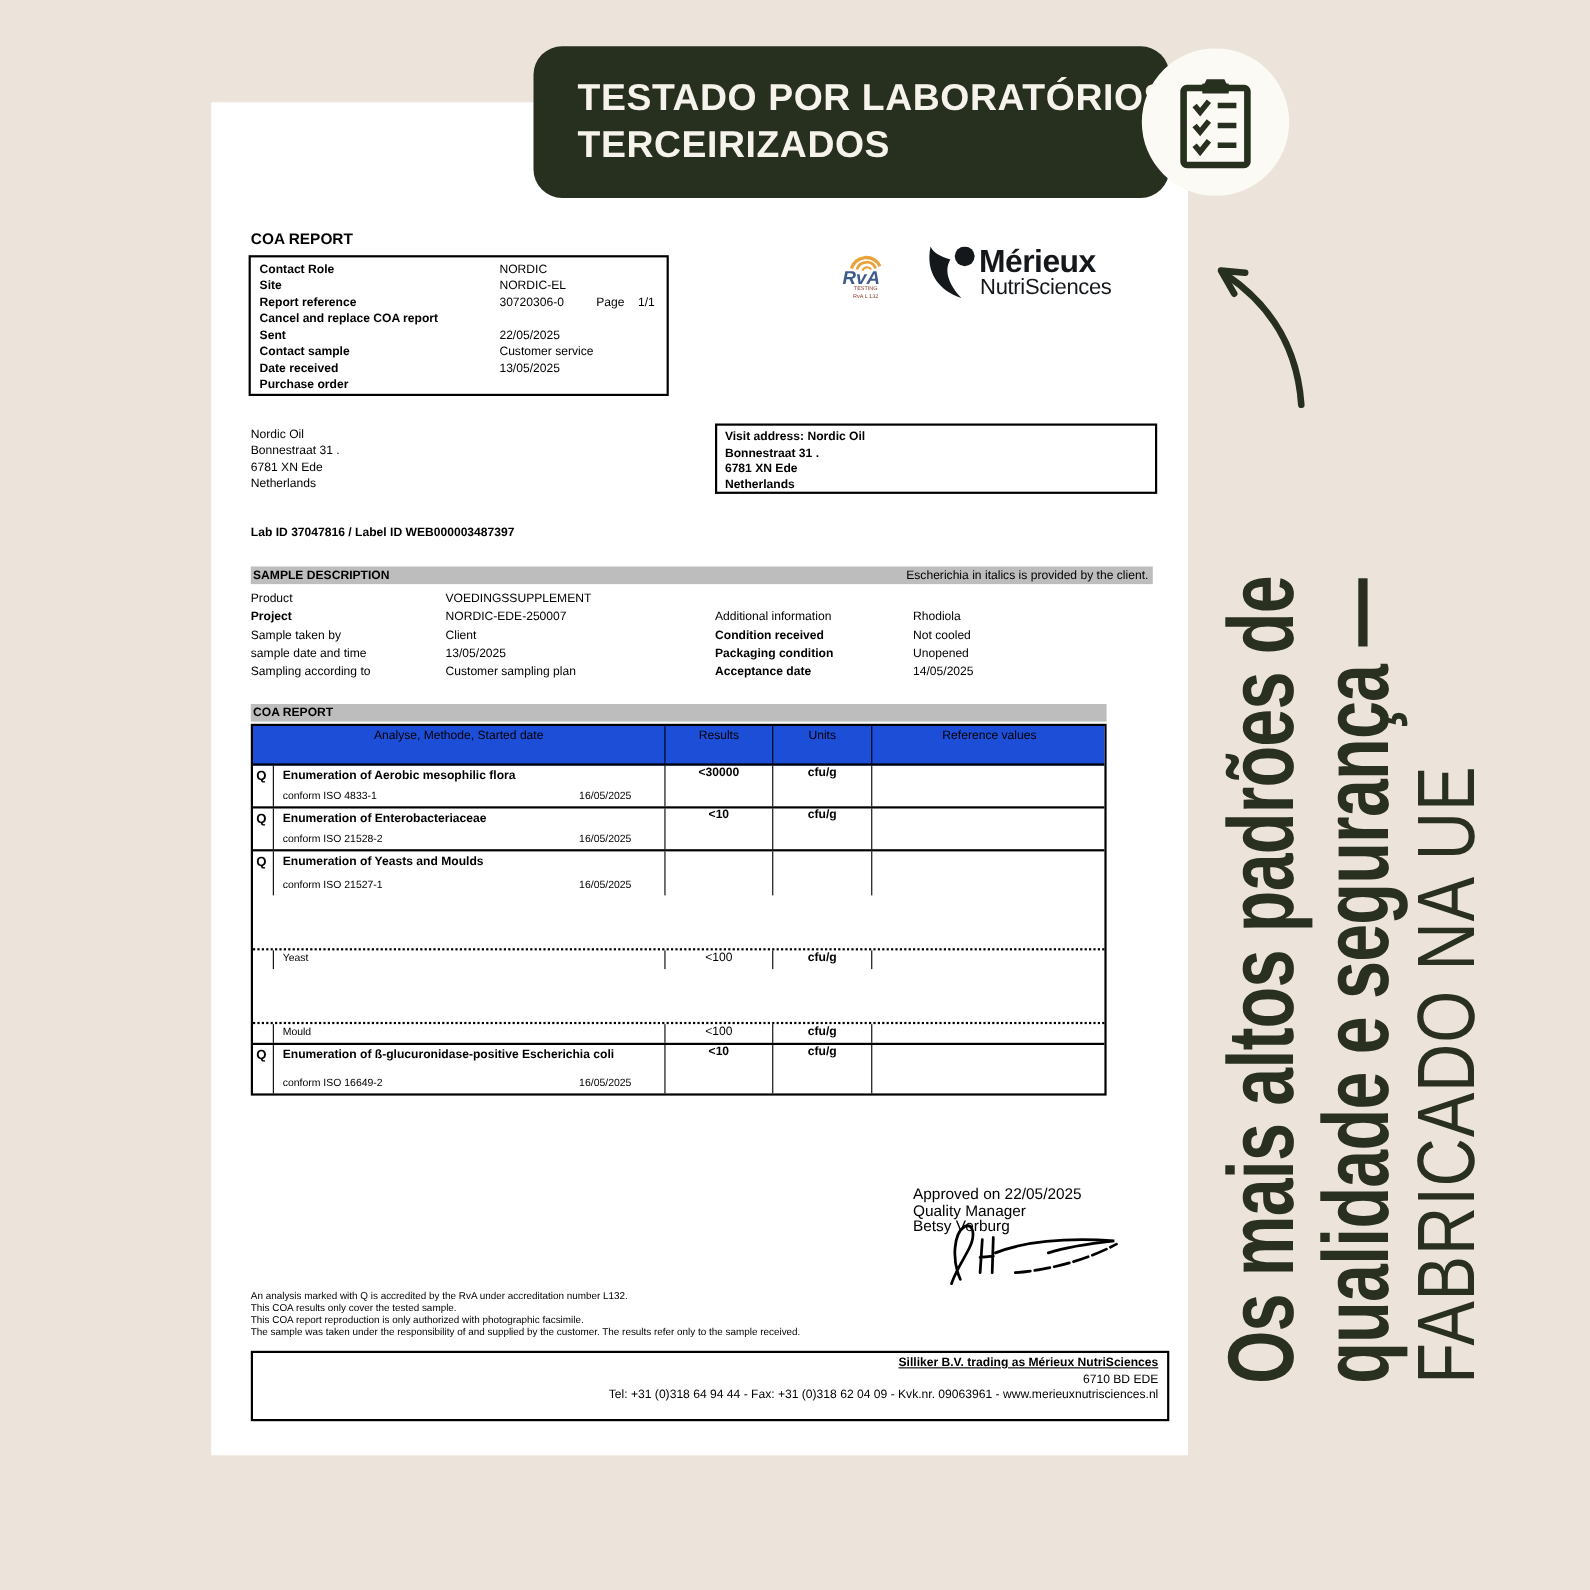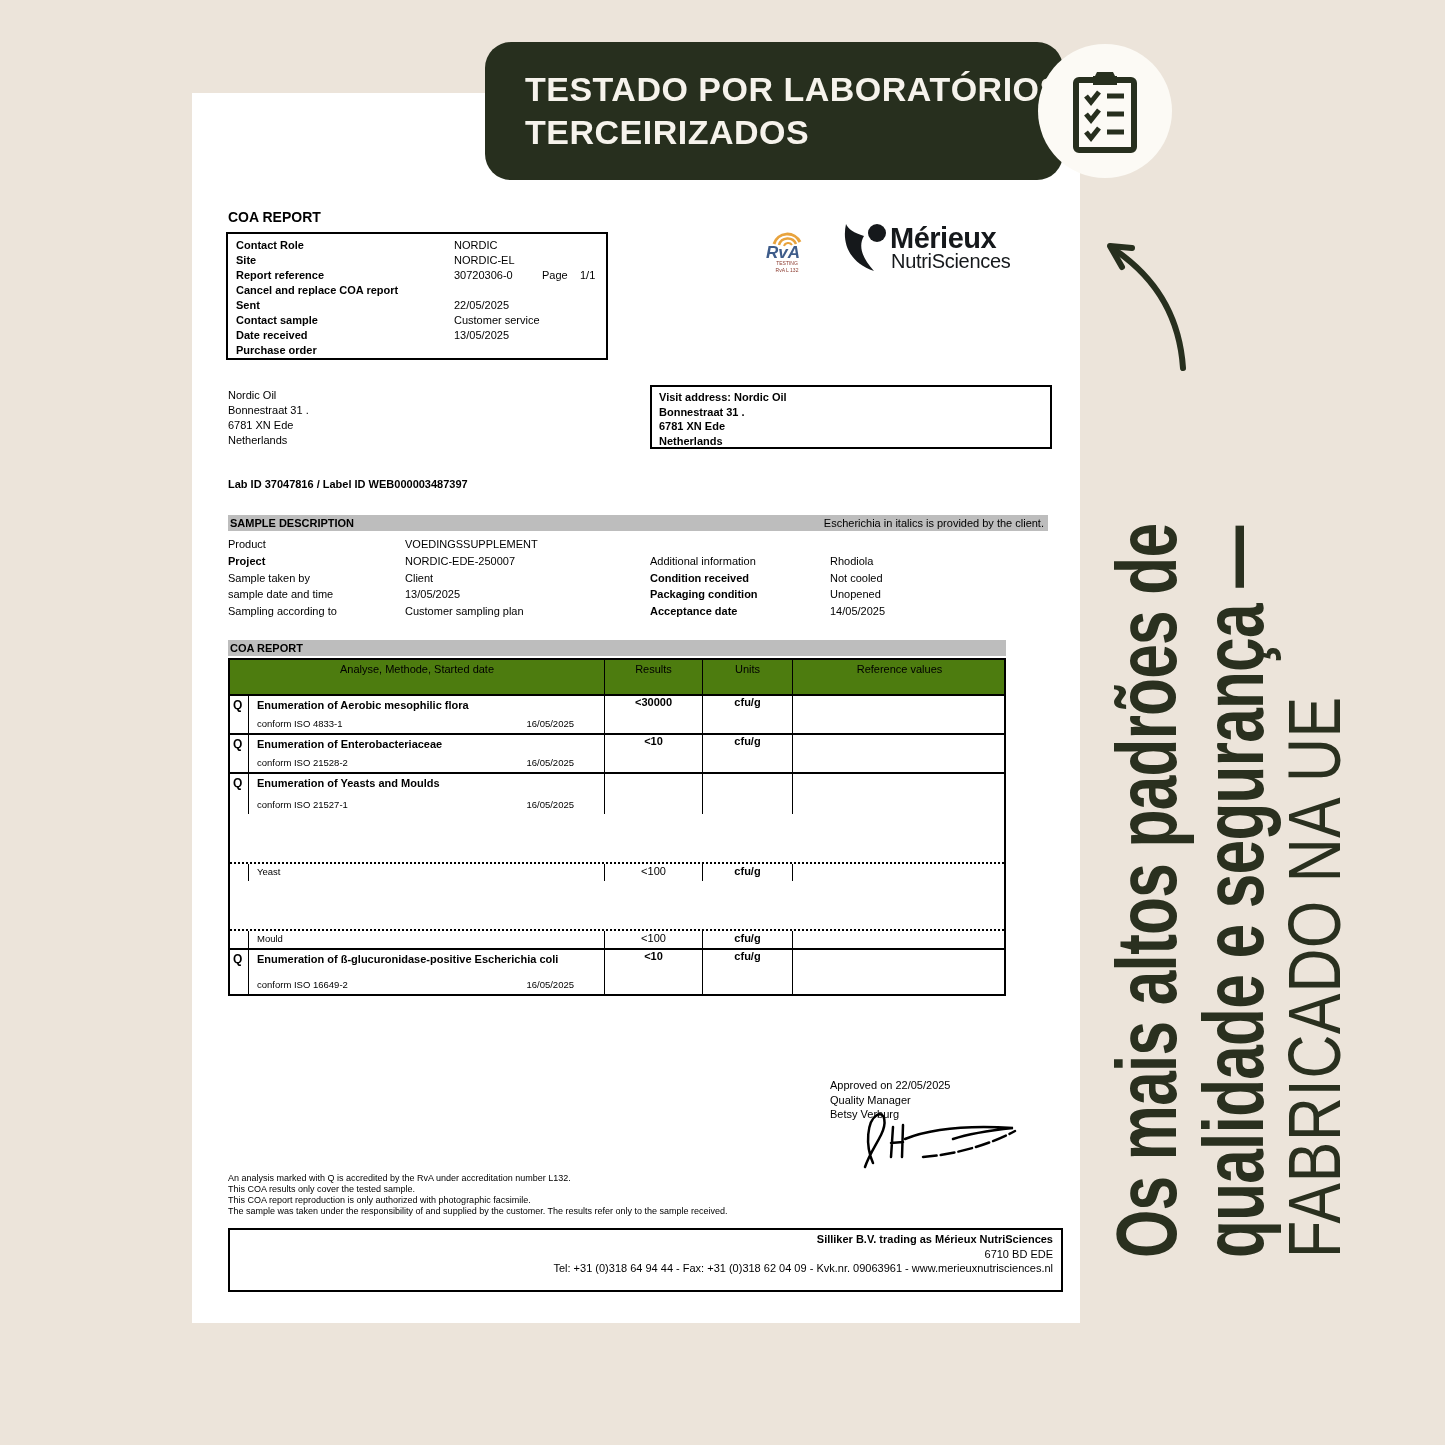--- a/index.html
+++ b/index.html
@@ -57,41 +57,41 @@
   .bd{font-weight:bold;}
 
   .coa-bar{left:228px;top:640px;width:778px;height:16px;font-size:11px;line-height:16px;}
   .coa-bar .l{position:absolute;left:2px;font-weight:bold;}
 
   
   .tbl{left:228px;top:658px;width:778px;border:2px solid #000;box-sizing:border-box;background:#fff;font-size:11px;}
   .trow{display:grid;grid-template-columns:18px 356px 98px 90px 214px;position:relative;box-sizing:border-box;}
   .tcell{border-left:1px solid #000;box-sizing:border-box;position:relative;}
   .tcell:first-child{border-left:none;}
-  .thead{background:#4d7c0f;height:36px;border-bottom:2px solid #000;}
+  .thead{background:#1d4ed8;height:36px;border-bottom:2px solid #000;}
   .thead .hc{display:flex;align-items:flex-start;justify-content:center;padding-top:3px;font-size:11px;}
   .q{font-weight:bold;font-size:12px;padding:2px 0 0 3px;}
   .an-title{font-weight:bold;padding:3px 0 0 8px;}
   .conform{position:absolute;left:8px;bottom:4px;font-size:9.5px;}
   .sdate{position:absolute;right:30px;bottom:4px;font-size:9.5px;}
   .res{text-align:center;font-weight:bold;padding-top:0;}
   .r1{height:39px;border-bottom:2px solid #000;}
   .r2{height:39px;border-bottom:2px solid #000;}
   .r3{height:40px;}
   .rsub{height:19px;border-top:2px dotted #000;margin-top:48px;}
   .rsub .nm{padding:2px 0 0 8px;font-size:9.5px;}
   .rsub .res{padding-top:1px;}
   .r4{height:46px;border-top:2px solid #000;}
 
-  .approve{left:830px;top:1078px;font-size:11px;line-height:14.5px;}
+  .approve{left:830px;top:1078px;font-size:14px;line-height:14.5px;}
   .sig{left:845px;top:1105px;width:180px;height:70px;}
 
   .notes{left:228px;top:1173px;font-size:9px;line-height:11px;}
   .footbox{left:228px;top:1228px;width:835px;height:64px;border:2px solid #000;box-sizing:border-box;font-size:11px;line-height:14.5px;text-align:right;padding:2px 8px 0 0;}
-  .footbox .c{font-weight:bold;}
+  .footbox .c{font-weight:bold;text-decoration:underline;}
 </style>
 </head>
 <body>
 
 <div class="abs page doc"></div>
 
 <div class="abs banner">
   <div class="banner-text">
     <div>TESTADO POR LABORATÓRIOS</div>
     <div>TERCEIRIZADOS</div>

